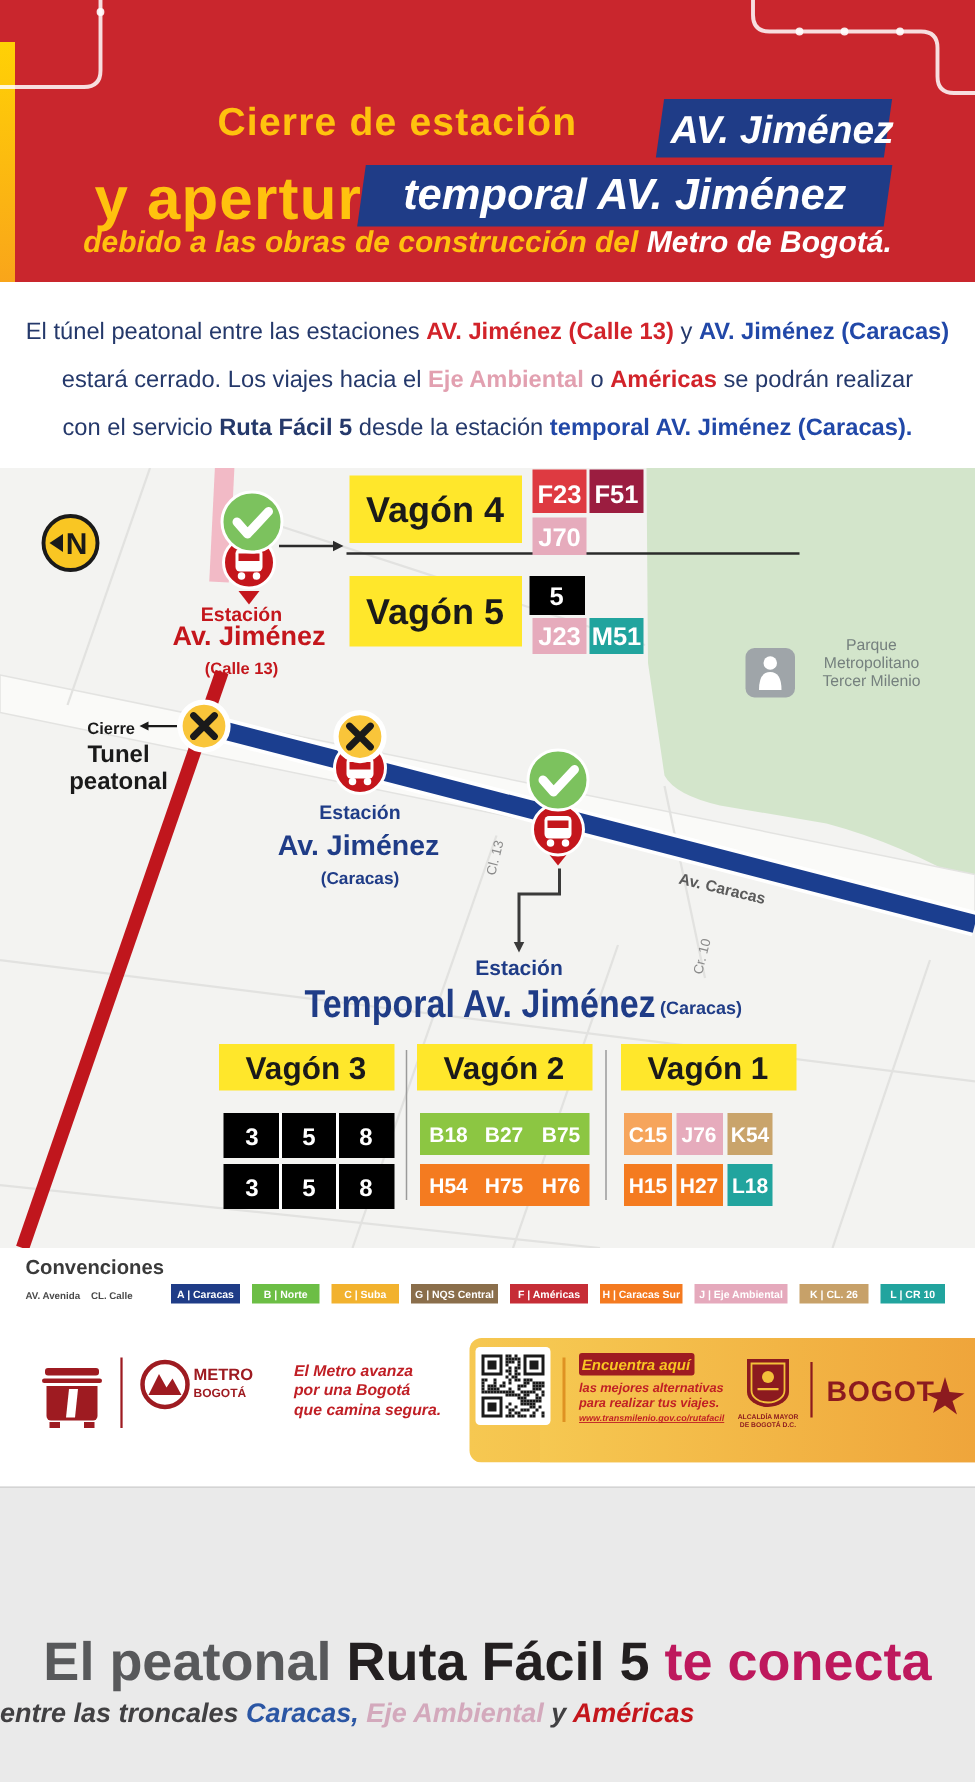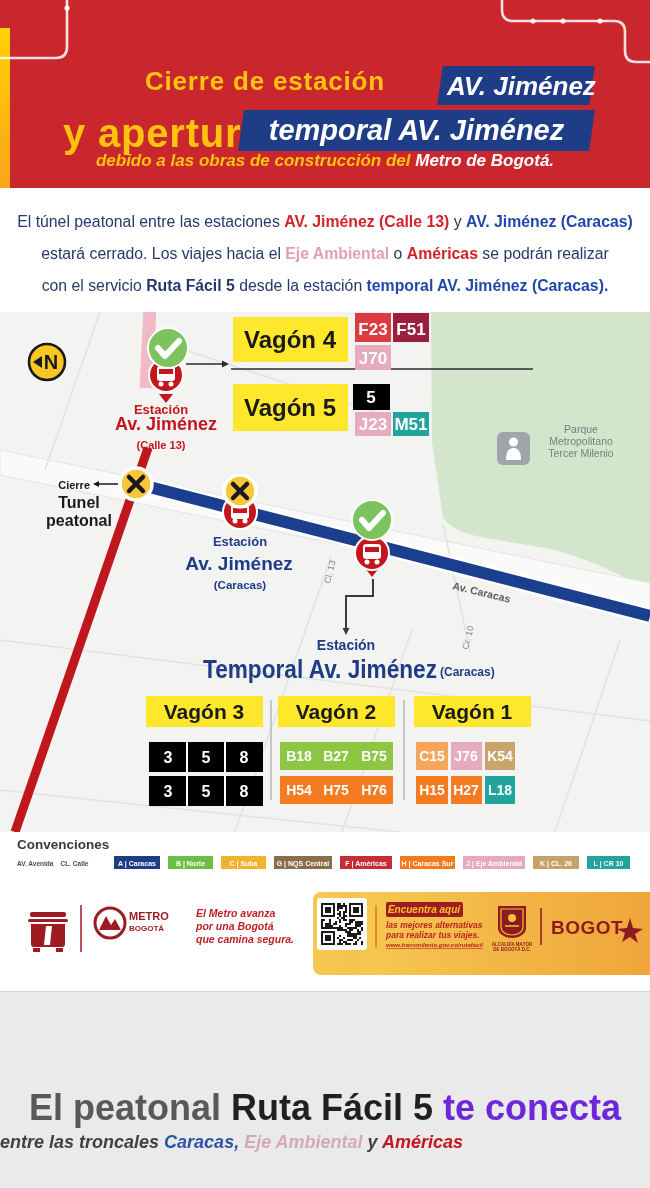--- a/index.html
+++ b/index.html
@@ -30,21 +30,21 @@
 <div class="abs" style="left:117px;top:66px;font-size:26px;font-weight:bold;color:#FFC20E;white-space:nowrap;letter-spacing:0.8px;margin-left:28px;">Cierre de estación</div>
 
 <div class="abs" style="left:440px;top:66px;width:152px;height:39px;background:#1F3C87;transform:skewX(-8deg);"></div>
 <div class="abs" style="left:447px;top:71px;width:140px;font-size:26px;font-weight:bold;font-style:italic;color:#fff;text-align:center;white-space:nowrap;">AV. Jiménez</div>
 
 <div class="abs" style="left:63px;top:111px;font-size:40px;font-weight:bold;color:#FFC20E;white-space:nowrap;letter-spacing:0.8px;">y apertura</div>
 
 <div class="abs" style="left:241px;top:110px;width:351px;height:41px;background:#1F3C87;transform:skewX(-8deg);"></div>
 <div class="abs" style="left:244px;top:114px;width:345px;font-size:29px;font-weight:bold;font-style:italic;color:#fff;text-align:center;white-space:nowrap;">temporal AV. Jiménez</div>
 
-<div class="abs" style="left:0;top:151px;width:650px;text-align:center;font-size:17px;font-weight:bold;font-style:italic;color:#FFC20E;">debido a las obras de construcción del <span style="color:#fff;">Metro de Bogotá.</span></div>
+<div class="abs" style="left:0;top:151px;width:650px;text-align:center;font-size:20px;font-weight:bold;font-style:italic;color:#FFC20E;">debido a las obras de construcción del <span style="color:#fff;">Metro de Bogotá.</span></div>
 
 <div class="abs" style="left:0;top:206px;width:650px;text-align:center;font-size:15.8px;line-height:32px;color:#25396B;">
   El túnel peatonal entre las estaciones <b style="color:#D2232A;">AV. Jiménez (Calle 13)</b> y <b style="color:#2148A8;">AV. Jiménez (Caracas)</b><br>
   estará cerrado. Los viajes hacia el <b style="color:#E2A0B0;">Eje Ambiental</b> o <b style="color:#D2232A;">Américas</b> se podrán realizar<br>
   con el servicio <b style="color:#25396B;">Ruta Fácil 5</b> desde la estación <b style="color:#2148A8;">temporal AV. Jiménez (Caracas).</b>
 </div>
 
 <svg class="abs" style="left:0;top:312px;" width="650" height="520" viewBox="0 0 650 520" id="mapsvg" font-family="Liberation Sans, sans-serif">
 
   <rect x="0" y="0" width="650" height="520" fill="#F3F3F1"></rect>
@@ -543,15 +543,15 @@
   <line x1="541" y1="18" x2="541" y2="55" stroke="#8C1A1F" stroke-width="1.5"></line>
 
   <g>
     <text x="551" y="44" font-size="19" font-weight="bold" fill="#8C1A1F" letter-spacing="0.5">BOGOT</text>
     <path d="M627,38 L630,28 L633,38 L643,39 L635,44 L638,53 L630,47 L622,52 L625,43 L617,39 Z" fill="#8C1A1F"></path>
   </g>
 </svg>
 
 <div class="abs" style="left:0;top:991px;width:650px;height:197px;background:#EAEAEA;border-top:1px solid #D4D4D4;"></div>
 
-<div class="abs" style="left:0;top:1087px;width:650px;text-align:center;font-size:36px;font-weight:bold;color:#58595B;"><span>El peatonal </span><span style="color:#231F20;">Ruta Fácil 5</span><span style="color:#6d28d9;"> te conecta</span></div>
+<div class="abs" style="left:0;top:1087px;width:650px;text-align:center;font-size:36px;font-weight:bold;color:#58595B;"><span>El peatonal </span><span style="color:#231F20;">Ruta Fácil 5</span><span style="color:#be185d;"> te conecta</span></div>
 
 <div class="abs" style="left:0;top:1132px;width:650px;font-size:18px;font-weight:bold;font-style:italic;color:#414042;">entre las troncales <span style="color:#2B56A4;">Caracas,</span> <span style="color:#D3A9BC;">Eje Ambiental</span> y <span style="color:#C4161C;">Américas</span></div>
 
 </body></html>

